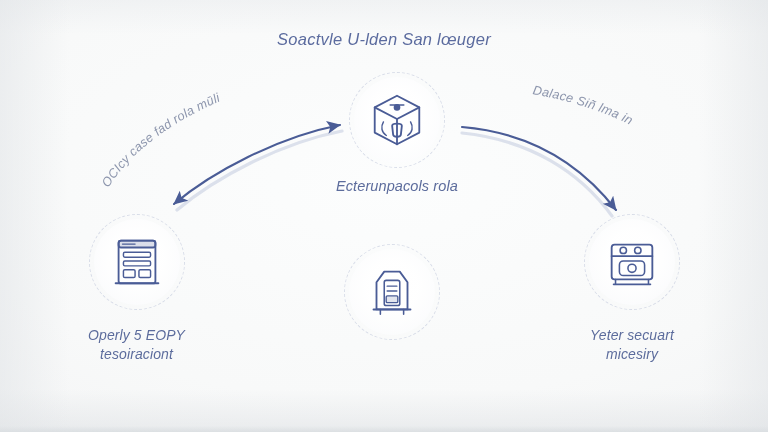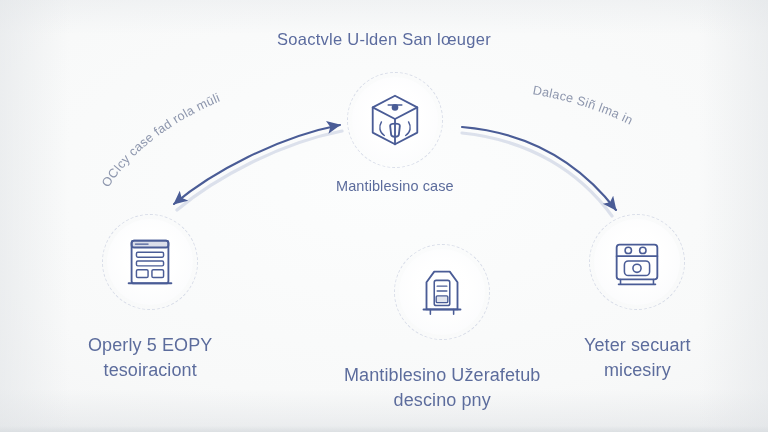--- a/index.html
+++ b/index.html
@@ -14,20 +14,21 @@
     background: #f7f8f8;
   }
 
   #canvas {
     position: relative;
     width: 768px;
     height: 432px;
     background:
       radial-gradient(ellipse 120% 110% at 50% 42%, #fcfdfd 0%, #f8f9f9 46%, #f2f3f4 78%, #eceeef 100%);
     overflow: hidden;
+    font-style: italic;
   }
 
   
   #vignette {
     position: absolute;
     inset: 0;
     pointer-events: none;
     background:
       linear-gradient(to right, rgba(225,228,231,0.55) 0%, rgba(255,255,255,0) 9%, rgba(255,255,255,0) 91%, rgba(224,227,230,0.5) 100%),
       linear-gradient(to bottom, rgba(228,231,234,0.40) 0%, rgba(255,255,255,0) 8%, rgba(255,255,255,0) 90%, rgba(222,225,228,0.55) 100%);
@@ -83,24 +84,24 @@
   .ring .glyph {
     position: relative;
     z-index: 1;
     width: 62px;
     height: 62px;
     display: block;
   }
   .ring .glyph svg { display: block; width: 62px; height: 62px; }
 
   .node-label {
-    margin-top: 23px;
+    margin-top: 16px;
     text-align: center;
     color: #5c6c9c;
-    font-size: 18px;
+    font-size: 14px;
     line-height: 1.38;
     letter-spacing: 0.1px;
     max-width: 210px;
     white-space: pre-line;
     text-shadow: 0 0 1px rgba(255,255,255,0.9);
   }
 
   
   #node-hub { left: 336px; top: 72px; }
   #node-hub .node-label { font-size: 14.5px; margin-top: 8px; }
@@ -194,21 +195,21 @@
           <path d="M9 19 L32 31 L55 19"></path>
           <path d="M32 31 L32 57"></path>
           <circle cx="32" cy="19" r="3.4" fill="#4a5c96" stroke="none"></circle>
           <path d="M25 16.5 L39 16.5" stroke-width="1.6"></path>
           <path d="M18 34 C 15 39, 16 45, 21 48" stroke-width="1.5"></path>
           <path d="M46 34 C 49 39, 48 45, 43 48" stroke-width="1.5"></path>
           <path d="M27 38 C 27 35, 37 35, 37 38 L36 47 C 36 50, 28 50, 28 47 Z"></path>
         </svg>
       </span>
     </div>
-    <div class="node-label">Mantiblesino case</div>
+    <div class="node-label">Ecterunpacols rola</div>
   </div>
 
   <div class="node" id="node-left">
     <div class="ring">
       <span class="glyph">
         <svg viewBox="0 0 64 64" fill="none" stroke="#4a5c96" stroke-width="1.9" stroke-linecap="round" stroke-linejoin="round">
           <rect x="13" y="10" width="38" height="44" rx="2.5"></rect>
           <rect x="13" y="10" width="38" height="7" rx="2.5" fill="rgba(74,92,150,0.20)"></rect>
           <path d="M17 13.5 L30 13.5" stroke-width="1.4"></path>
           <rect x="18" y="22" width="28" height="5" rx="1.4" stroke-width="1.5"></rect>
@@ -231,22 +232,20 @@
           <rect x="24" y="20" width="16" height="26" rx="2" stroke-width="1.6"></rect>
           <path d="M27 26 L37 26" stroke-width="1.4"></path>
           <path d="M27 31 L37 31" stroke-width="1.4"></path>
           <rect x="26" y="36" width="12" height="7" rx="1.2" fill="rgba(74,92,150,0.16)" stroke-width="1.4"></rect>
           <path d="M13 50 L51 50" stroke-width="2.1"></path>
           <path d="M20 50 L20 55" stroke-width="1.6"></path>
           <path d="M44 50 L44 55" stroke-width="1.6"></path>
         </svg>
       </span>
     </div>
-    <div class="node-label">Mantiblesino Užerafetub
-descino pny</div>
   </div>
 
   <div class="node" id="node-right">
     <div class="ring">
       <span class="glyph">
         <svg viewBox="0 0 64 64" fill="none" stroke="#4a5c96" stroke-width="1.9" stroke-linecap="round" stroke-linejoin="round">
           <rect x="11" y="14" width="42" height="36" rx="3"></rect>
           <path d="M11 26 L53 26"></path>
           <circle cx="23" cy="20" r="3.3" stroke-width="1.6"></circle>
           <circle cx="38" cy="20" r="3.3" stroke-width="1.6"></circle>

